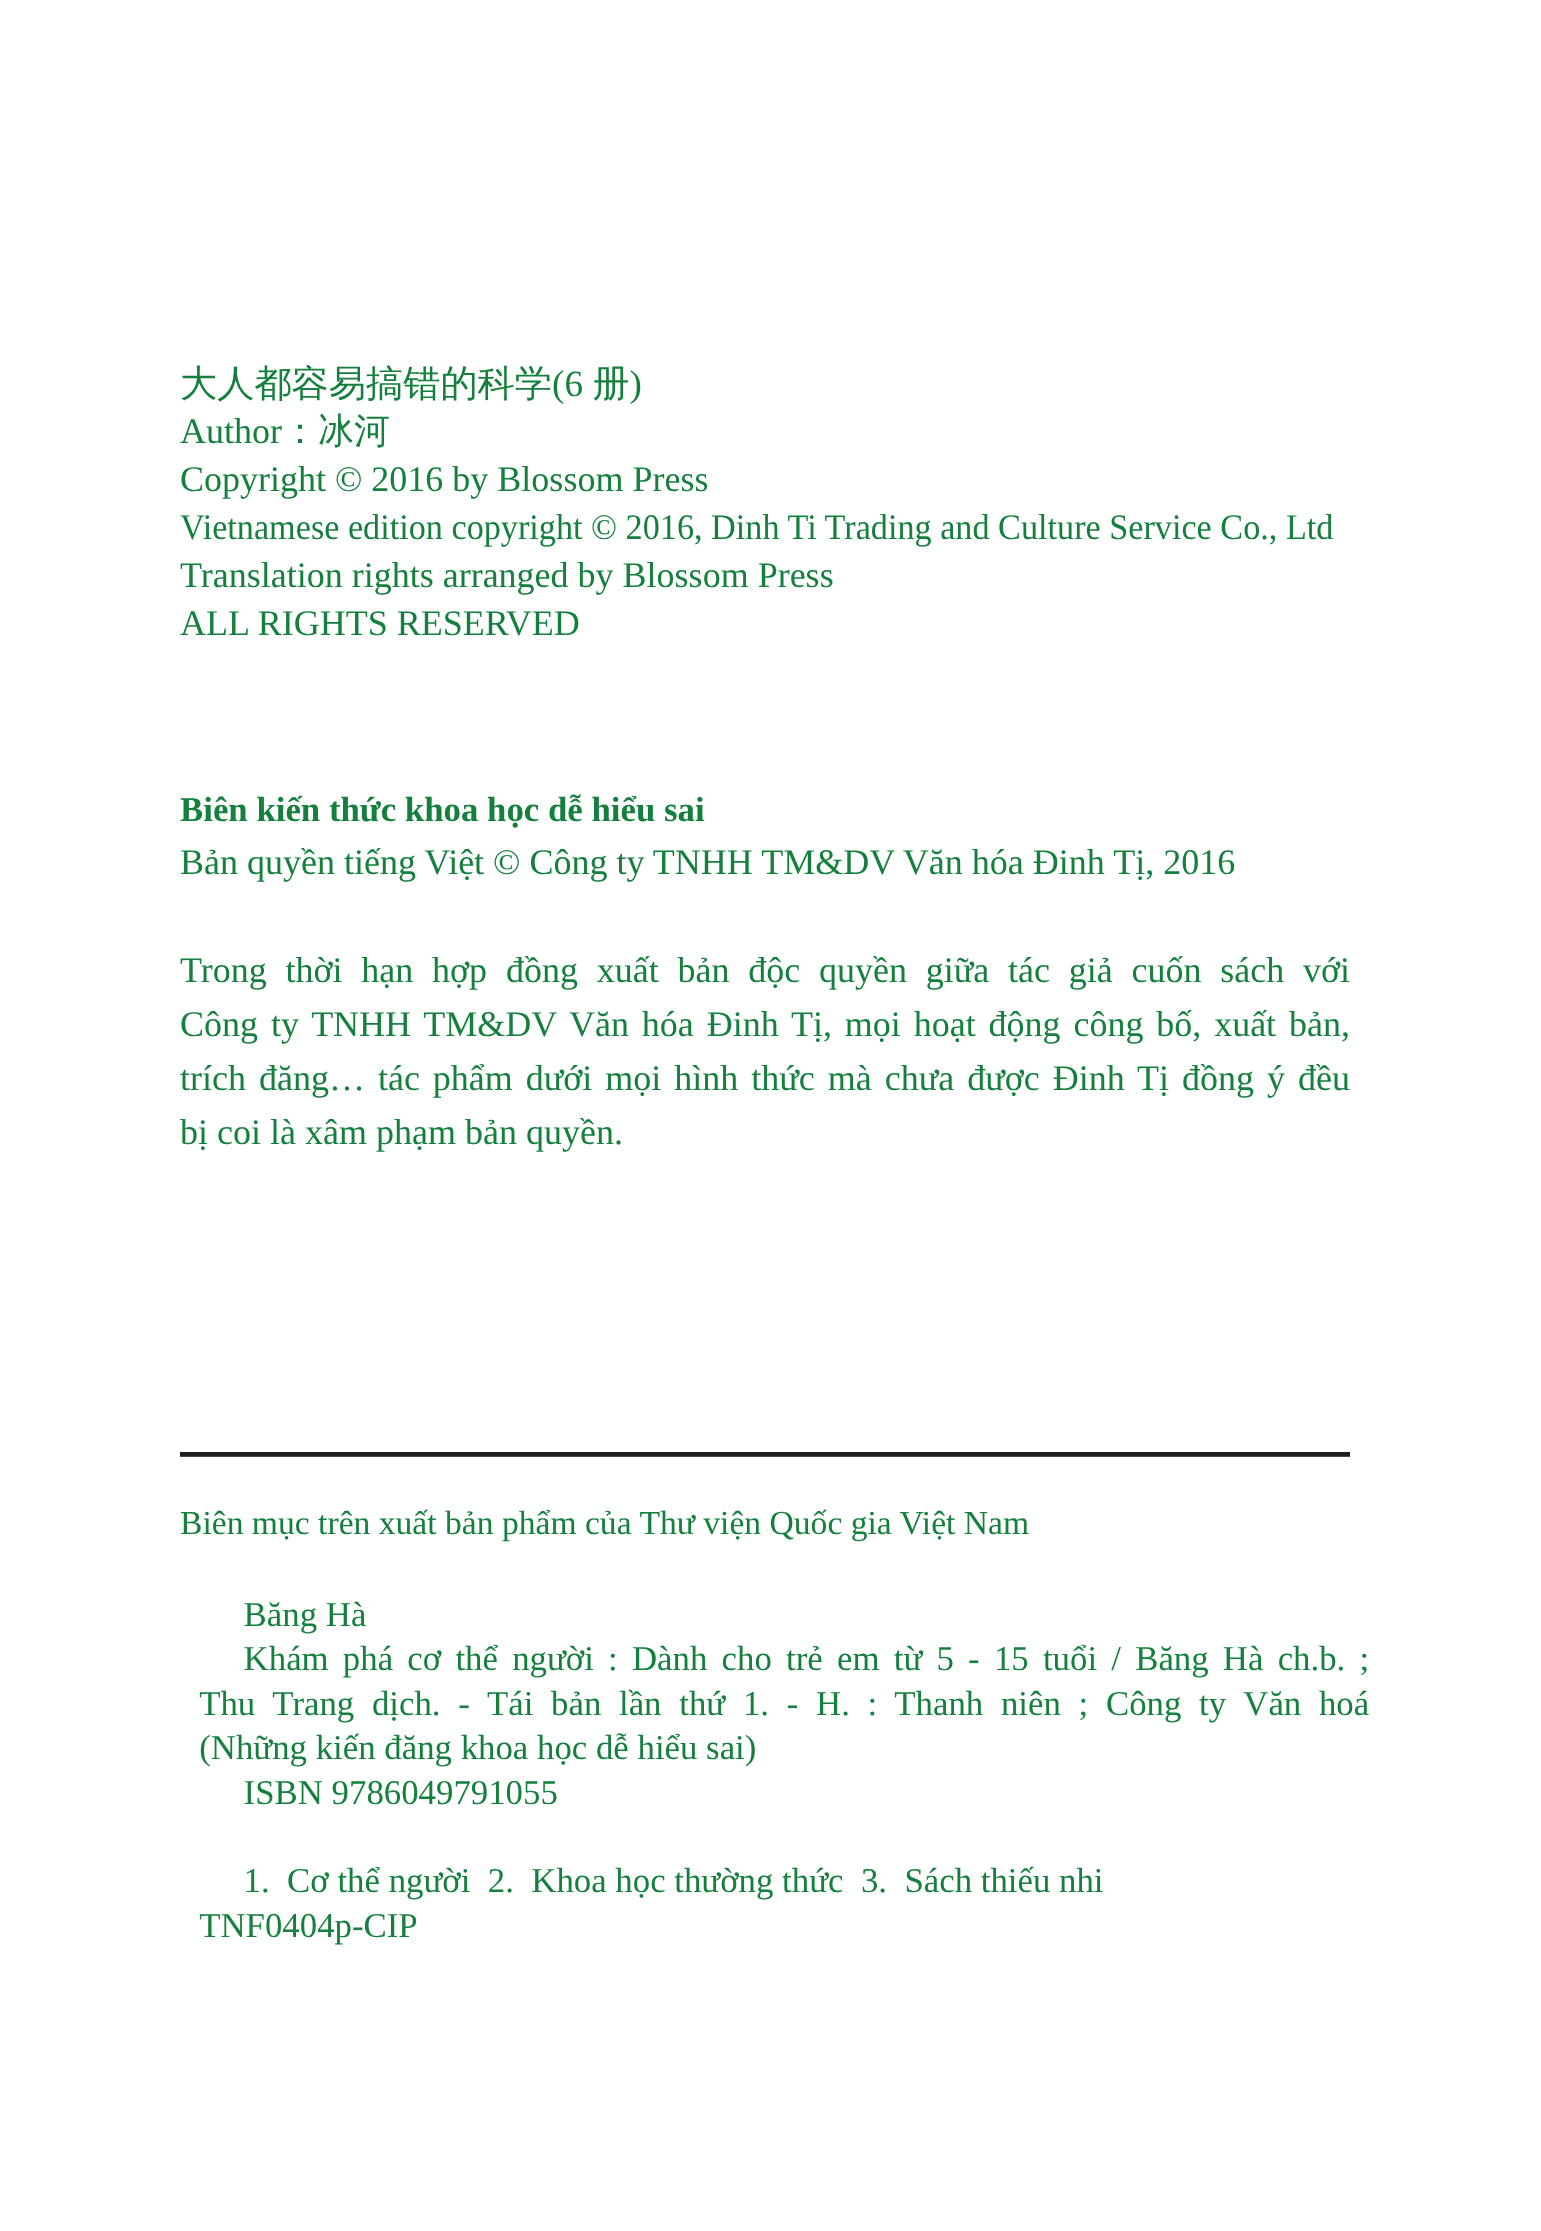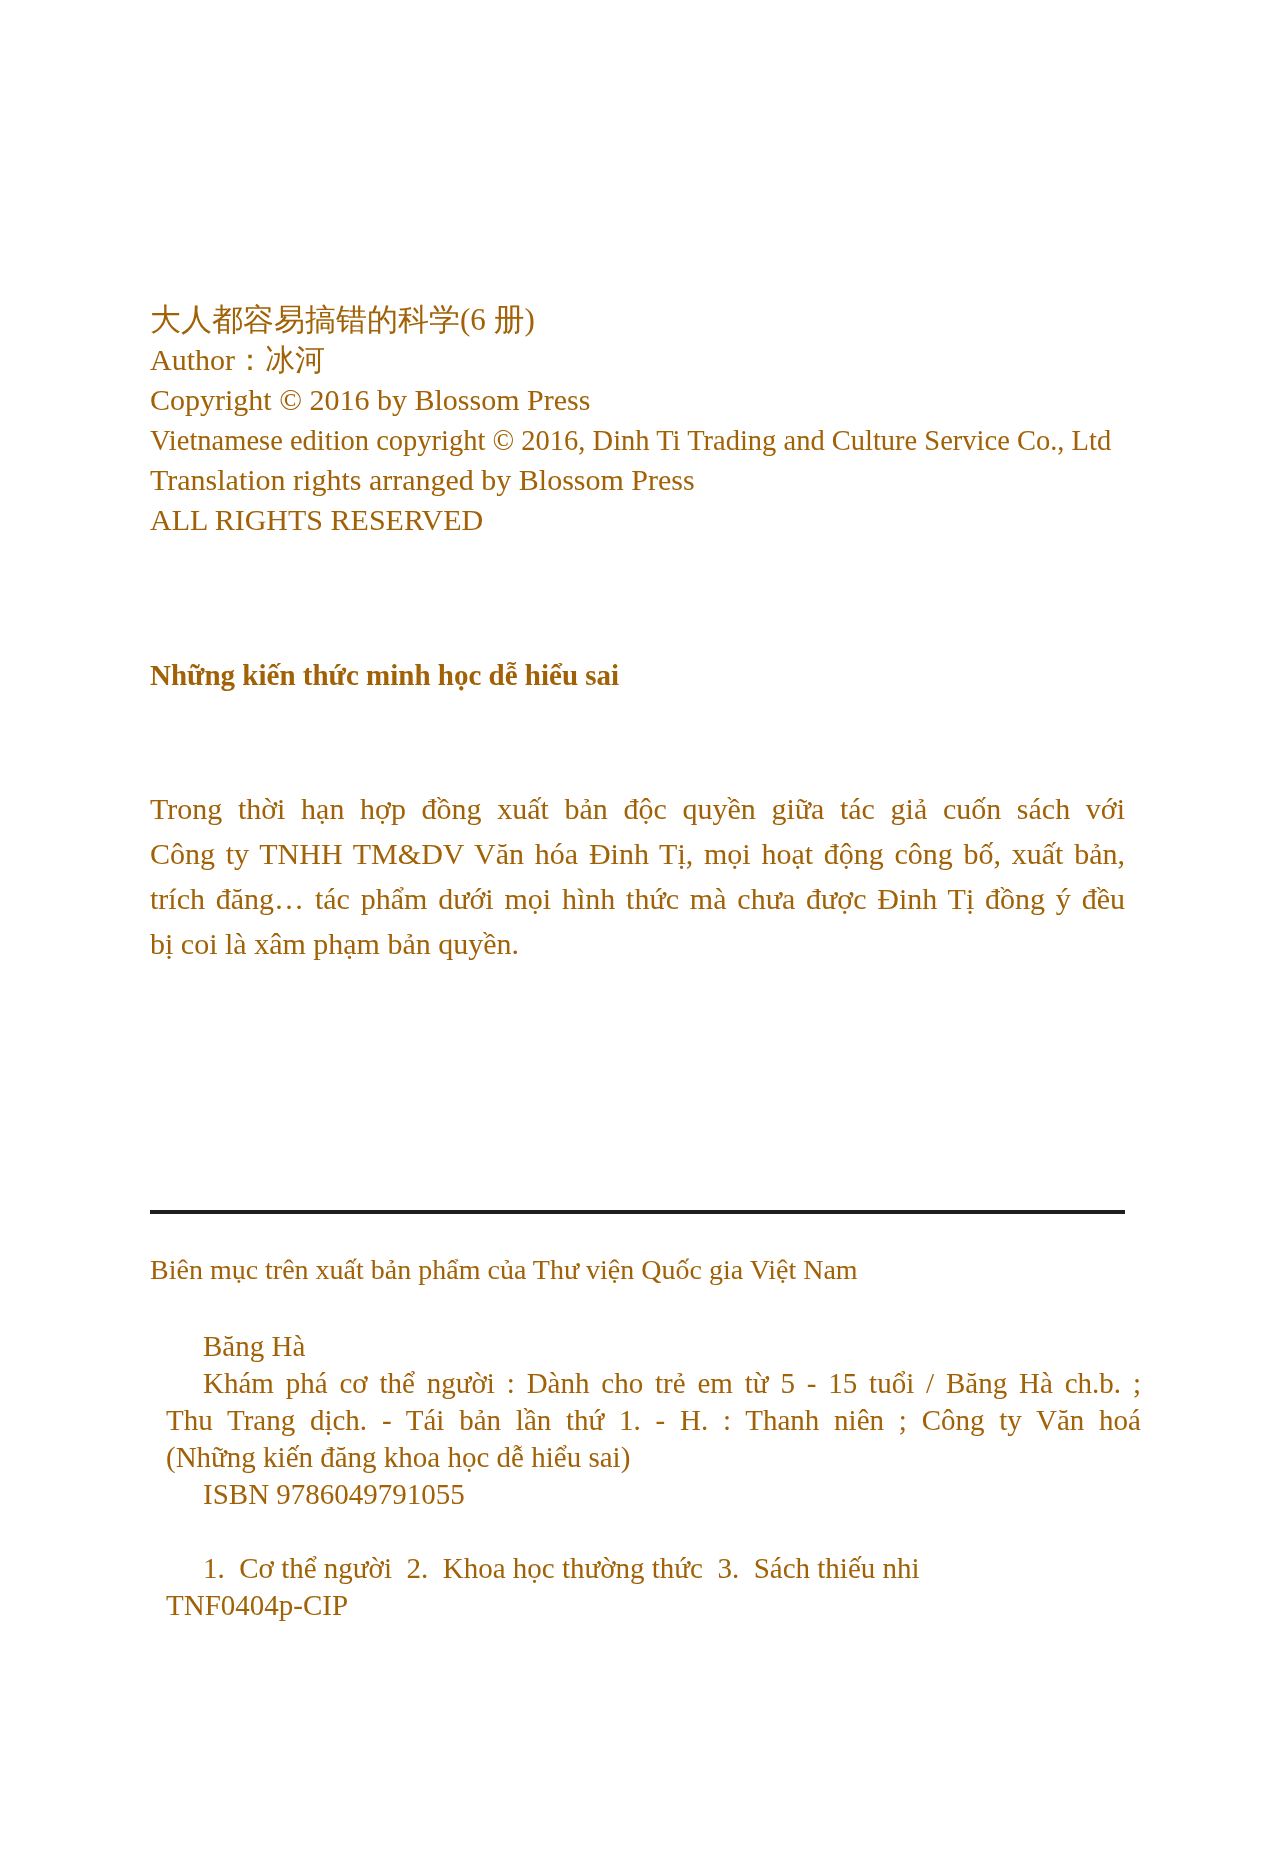--- a/index.html
+++ b/index.html
@@ -5,21 +5,21 @@
   html, body {
     margin: 0;
     padding: 0;
     background: #ffffff;
   }
   .page {
     position: relative;
     width: 1284px;
     height: 1859px;
     background: #ffffff;
-    color: #a16207;
+    color: #15803d;
     font-family: "Liberation Serif", "DejaVu Serif", serif;
     overflow: hidden;
   }
   .col {
     position: absolute;
     left: 150px;
     width: 975px;
   }
   
   .orig-block {
@@ -98,21 +98,22 @@
   <section class="col orig-block">
     <div class="cn-title">大人都容易搞错的科学(6 册)</div>
     <div>Author：冰河</div>
     <div>Copyright © 2016 by Blossom Press</div>
     <div class="condensed">Vietnamese edition copyright © 2016, Dinh Ti Trading and Culture Service Co., Ltd</div>
     <div>Translation rights arranged by Blossom Press</div>
     <div>ALL RIGHTS RESERVED</div>
   </section>
 
   <section class="col viet-block">
-    <div class="series-title">Những kiến thức minh học dễ hiểu sai</div>
+    <div class="series-title">Biên kiến thức khoa học dễ hiểu sai</div>
+    <div>Bản quyền tiếng Việt © Công ty TNHH TM&amp;DV Văn hóa Đinh Tị, 2016</div>
   </section>
 
   <section class="col notice-block">
     <div class="jline">Trong thời hạn hợp đồng xuất bản độc quyền giữa tác giả cuốn sách với</div>
     <div class="jline">Công ty TNHH TM&amp;DV Văn hóa Đinh Tị, mọi hoạt động công bố, xuất bản,</div>
     <div class="jline">trích đăng… tác phẩm dưới mọi hình thức mà chưa được Đinh Tị đồng ý đều</div>
     <div>bị coi là xâm phạm bản quyền.</div>
   </section>
 
   <div class="col divider"></div>

